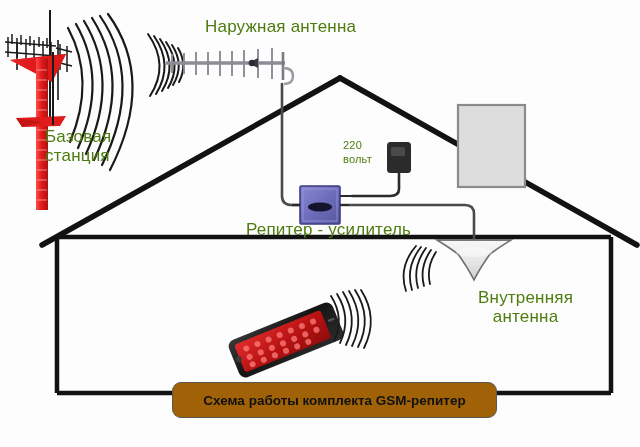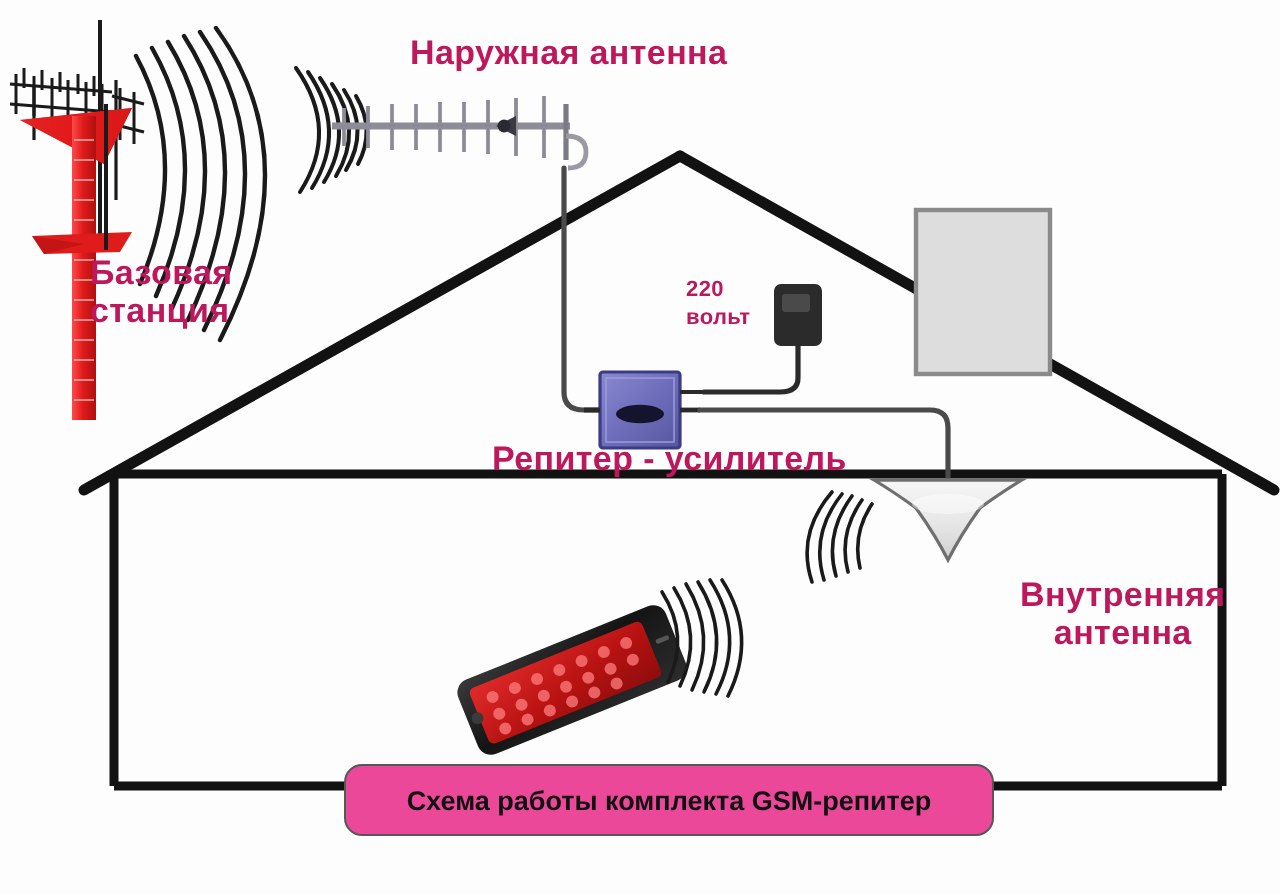--- a/index.html
+++ b/index.html
@@ -17,22 +17,22 @@
   }
   #stage svg.layer {
     position: absolute;
     top: 0;
     left: 0;
     width: 640px;
     height: 447px;
   }
   .lbl {
     position: absolute;
-    color: #be185d;
-    font-weight: bold;
+    color: #4d7c0f;
+    font-weight: normal;
     font-family: "Liberation Sans", sans-serif;
     line-height: 1.12;
     white-space: pre;
     letter-spacing: 0.2px;
   }
   #label-outdoor-antenna {
     left: 205px;
     top: 17px;
     font-size: 17px;
   }
@@ -44,37 +44,36 @@
   #label-repeater {
     left: 246px;
     top: 220px;
     font-size: 17px;
   }
   #label-indoor-antenna {
     left: 478px;
     top: 288px;
     font-size: 17px;
     text-align: center;
-    margin-left: 32px;
   }
   #label-voltage {
     left: 343px;
     top: 139px;
     font-size: 11px;
     text-align: left;
     line-height: 1.25;
   }
   #caption-box {
     position: absolute;
     left: 172px;
     top: 382px;
     width: 325px;
     height: 36px;
     box-sizing: border-box;
-    background: #ec4899;
+    background: #a16207;
     border: 1.6px solid #575757;
     border-radius: 9px;
     display: flex;
     align-items: center;
     justify-content: center;
   }
   #caption-text {
     color: #111111;
     font-size: 13.5px;
     font-weight: bold;

